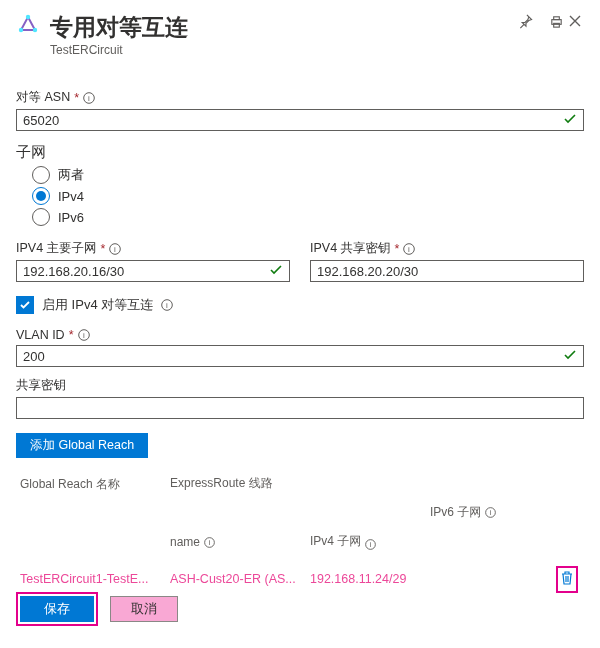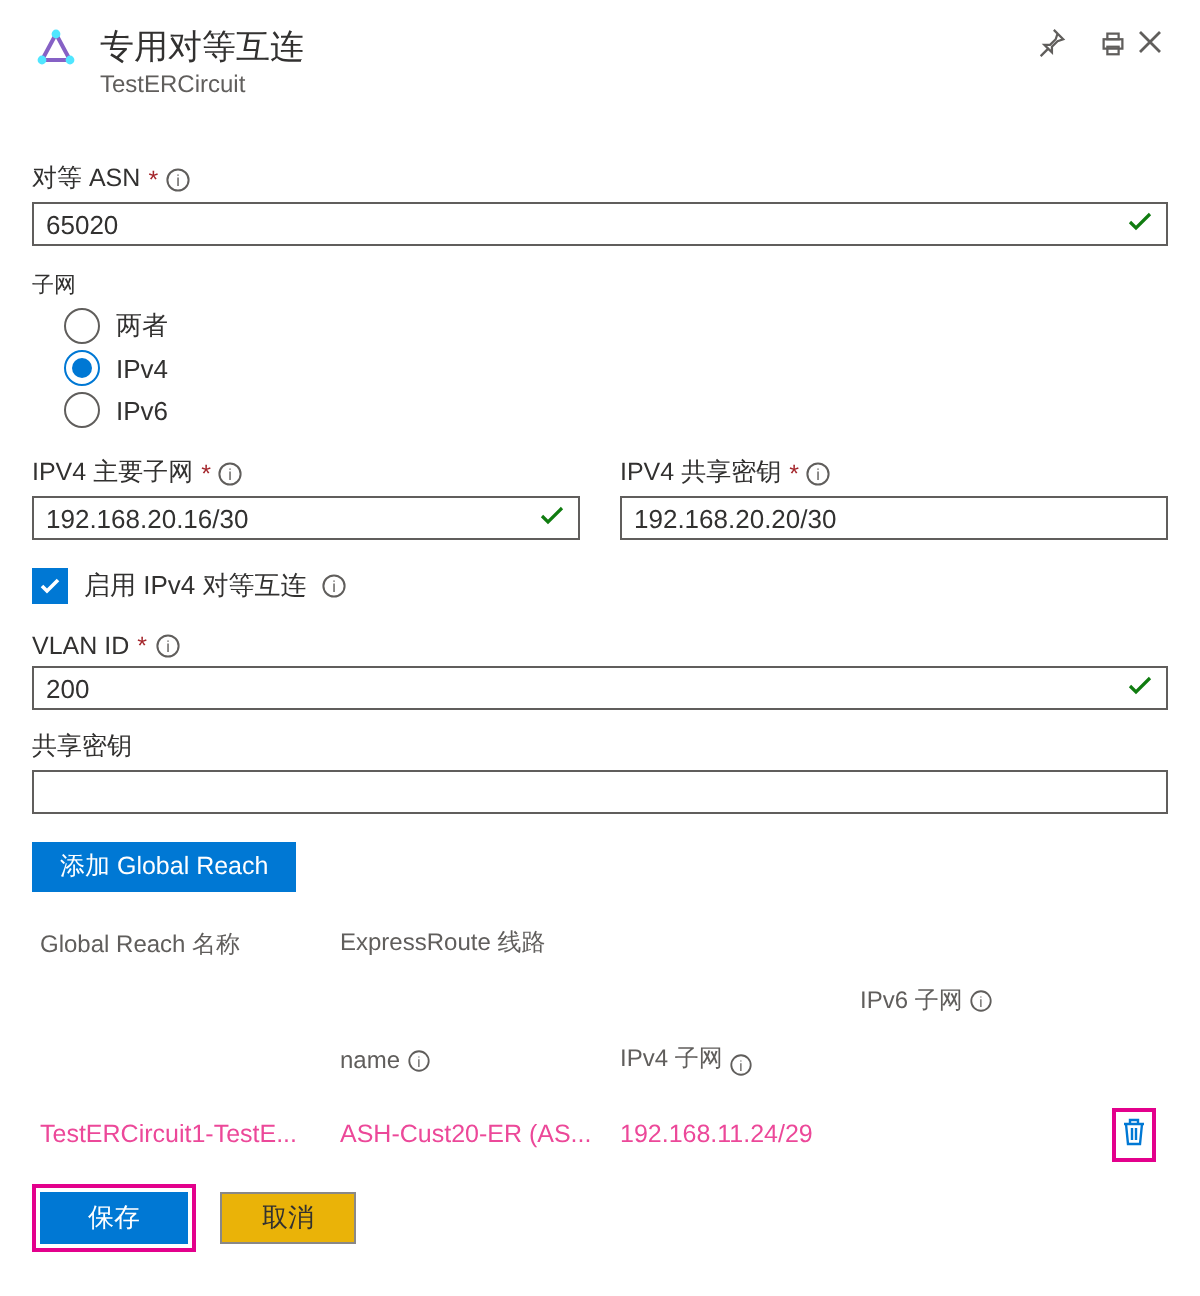--- a/index.html
+++ b/index.html
@@ -14,42 +14,42 @@
     }
     .header {
       display: flex;
       align-items: flex-start;
       padding: 12px 16px 8px 16px;
     }
     .header-icon {
       width: 24px; height: 24px; margin-right: 10px; flex-shrink: 0; margin-top: 2px;
     }
     .header-titles { flex: 1; }
-    .header-title { font-size: 17px; font-weight: 400; color: #323130; }
+    .header-title { font-size: 23px; font-weight: 700; color: #323130; }
     .header-sub { font-size: 12px; color: #605e5c; margin-top: 0px; }
     .header-actions { display: flex; align-items: center; gap: 12px; margin-left: 8px; }
     .header-close { margin-left: auto; }
     .icon-btn { cursor: pointer; color: #605e5c; padding: 2px; }
     .icon-btn svg { display: block; }
     .content { padding: 0 16px; }
     .spacer-top { height: 20px; border-top: 1px solid transparent; }
     .label {
       font-size: 12.5px; color: #323130; margin-bottom: 3px; display: flex; align-items: center; gap: 4px;
     }
     .req { color: #a4262c; }
     .info-icon { color: #605e5c; display: inline-flex; }
     .input-wrap {
       border: 1px solid #605e5c; height: 22px; display: flex; align-items: center; padding: 0 6px;
       background: #fff; position: relative;
     }
     .input-wrap input {
       border: none; outline: none; width: 100%; font-size: 13px; color: #323130; background: transparent;
     }
     .check-green { color: #107c10; flex-shrink: 0; margin-left: 4px; }
-    .section-title { font-size: 11px; color: #323130; margin-top: 12px; margin-bottom: 4px; }
+    .section-title { font-size: 15px; color: #323130; margin-top: 12px; margin-bottom: 4px; }
     .radio-group { margin-left: 0px; }
     .radio-row { display: flex; align-items: center; gap: 8px; margin: 3px 0; cursor: pointer; padding-left: 16px; }
     .radio {
       width: 18px; height: 18px; border-radius: 50%; border: 1px solid #605e5c; display: inline-flex; align-items: center; justify-content: center;
     }
     .radio.selected { border-color: #0078d4; }
     .radio.selected::after {
       content: ""; width: 10px; height: 10px; border-radius: 50%; background: #0078d4;
     }
     .two-col { display: flex; gap: 20px; margin-top: 14px; }
@@ -75,21 +75,21 @@
     }
     .delete-icon { color: #0078d4; }
     .footer {
       display: flex; gap: 12px; padding: 14px 16px; position: absolute; bottom: 8px; left: 0; align-items: center;
     }
     .save-box { border: 2px solid #e3008c; padding: 2px; display: inline-block; }
     .btn-save {
       background: #0078d4; color: #fff; border: none; padding: 4px 24px; font-size: 13px; cursor: pointer;
     }
     .btn-cancel {
-      background: #eab308; color: #323130; border: 1px solid #8a8886; padding: 3px 20px; font-size: 13px; cursor: pointer;
+      background: #f9a8d4; color: #323130; border: 1px solid #8a8886; padding: 3px 20px; font-size: 13px; cursor: pointer;
     }
     .field-block { margin-top: 4px; }
   </style>
 </head>
 <body>
 
 <div class="header">
   <div class="header-icon">
     <svg viewBox="0 0 24 24" width="24" height="24">
       <path d="M12 3 L19 16 L5 16 Z" fill="none" stroke="#8661c5" stroke-width="2"></path>

